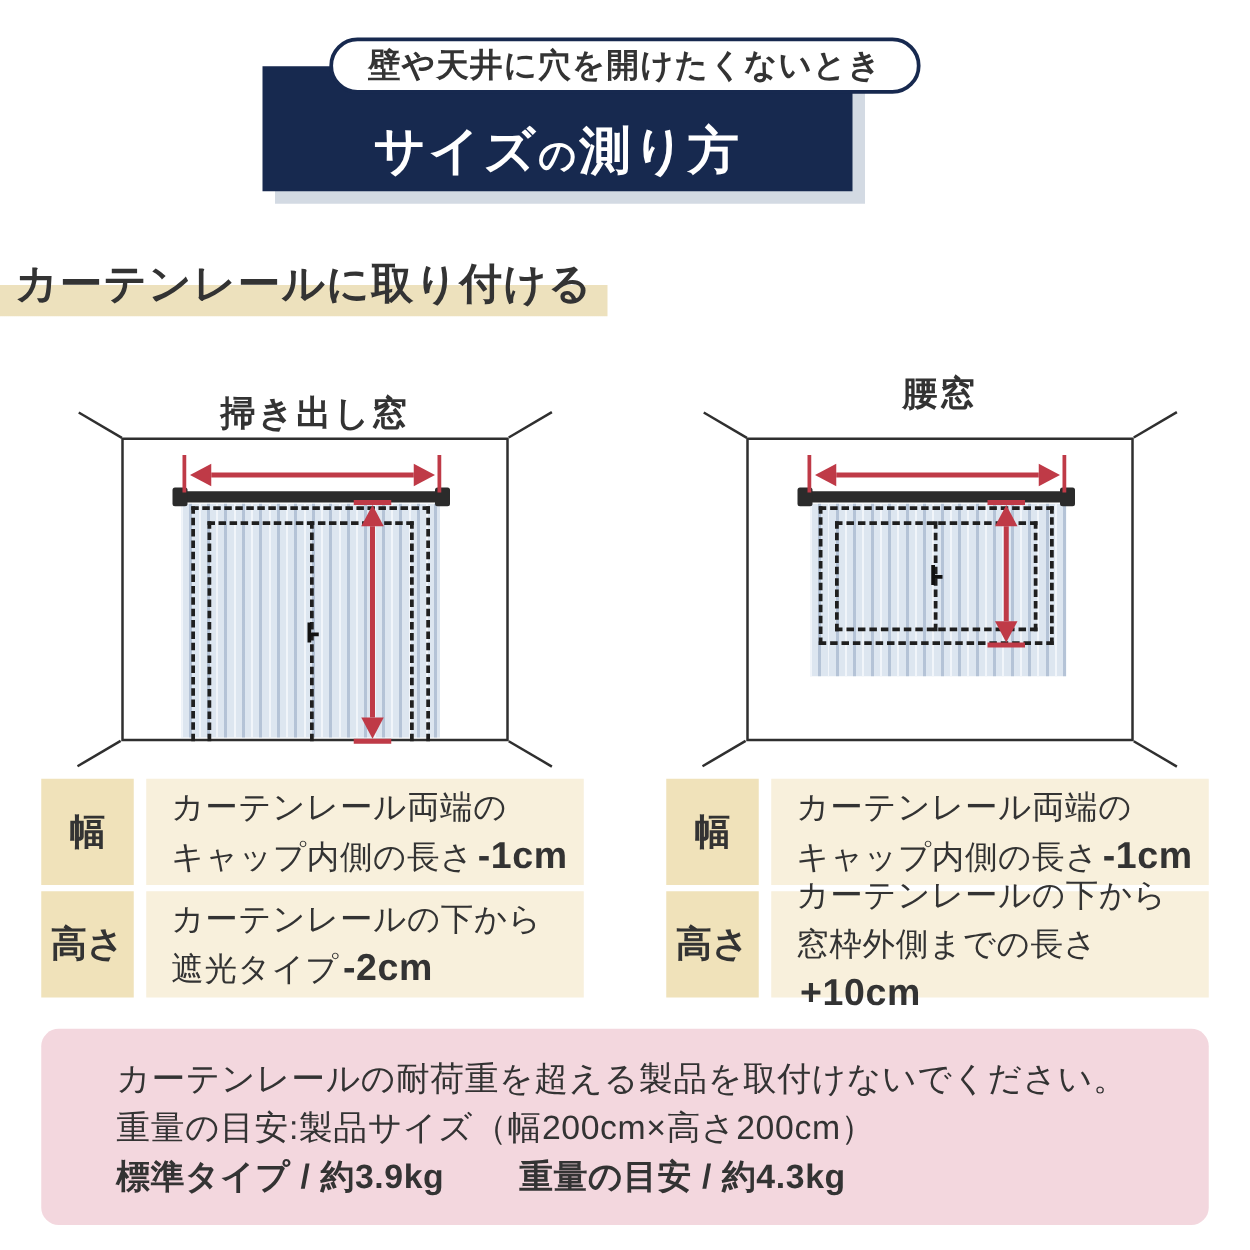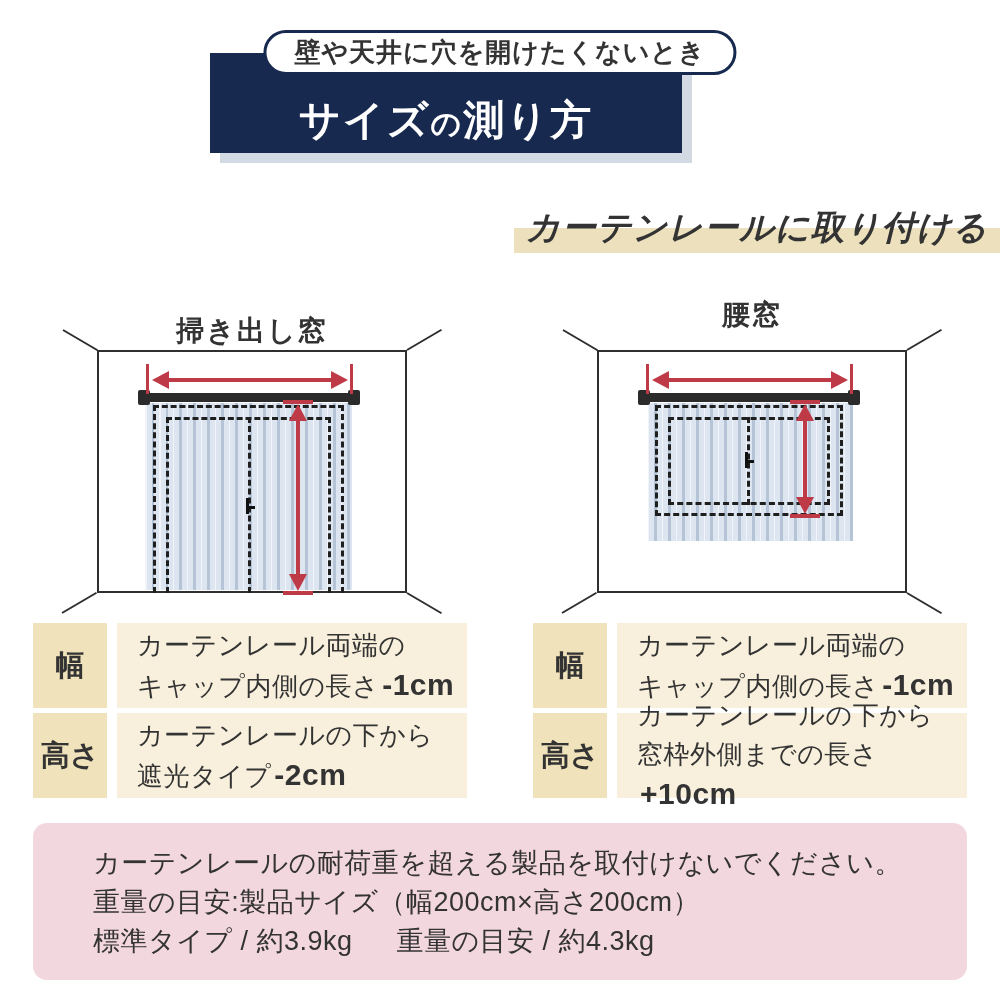--- a/index.html
+++ b/index.html
@@ -25,21 +25,21 @@
     background:var(--navy);box-shadow:10px 10px 0 0 var(--shadow);
     display:flex;align-items:flex-end;justify-content:center;padding-bottom:12px;}
   .banner-title{color:#fff;font-size:41px;font-weight:800;letter-spacing:2px;line-height:1;}
   .banner-title .particle{font-size:30px;}
   .pill{position:absolute;left:50%;top:30px;transform:translateX(-50%);
     height:45px;background:#fff;border:3px solid var(--navy);border-radius:26px;
     display:flex;align-items:center;padding:0 28px;z-index:2;}
   .pill-text{font-size:26px;font-weight:700;color:var(--ink);letter-spacing:1px;white-space:nowrap;}
 
   
-  .subtitle{position:absolute;left:0;right:0;top:201px;text-align:right;font-style:italic;}
+  .subtitle{position:absolute;left:0;right:0;top:201px;text-align:left;}
   .subtitle .hl{display:inline-block;font-size:34px;font-weight:800;letter-spacing:1px;
     line-height:52px;padding:0 12px;
     background:linear-gradient(to bottom,transparent 0 52%,var(--beige) 52% 100%);}
 
   
   .dg-title{position:absolute;top:296px;width:310px;text-align:center;
     font-size:28px;font-weight:800;letter-spacing:2px;}
   .room{position:absolute;top:350px;width:310px;height:243px;border:2px solid var(--wall);background:#fff;}
   .diag{position:absolute;width:40px;height:2px;background:var(--wall);transform-origin:left center;}
   .rot-d{transform:rotate(30.4deg);}  .rot-u{transform:rotate(-30.4deg);}
@@ -77,21 +77,21 @@
     display:flex;align-items:center;justify-content:center;font-size:29px;font-weight:700;}
   .cell-value{position:absolute;width:350px;height:85px;background:var(--value-bg);
     display:flex;flex-direction:column;justify-content:center;padding-left:20px;
     font-size:26px;line-height:39px;letter-spacing:0.5px;}
   .cell-value b{font-size:30px;font-weight:800;margin-left:3px;}
 
   
   .notice{position:absolute;left:33px;top:823px;width:934px;height:157px;
     background:var(--pink);border-radius:14px;padding:21px 4px 0 60px;}
   .notice p{font-size:27px;line-height:39px;letter-spacing:0.5px;color:var(--ink);}
-  .notice .weights{display:flex;gap:44px;}
+  .notice .weights{display:flex;gap:60px;font-weight:bold;}
 </style>
 </head>
 <body>
 
 <div class="canvas">
 
   <div class="banner">
     <div class="banner-title"><span>サイズ</span><span class="particle">の</span><span>測り方</span></div>
   </div>
   <div class="pill">

